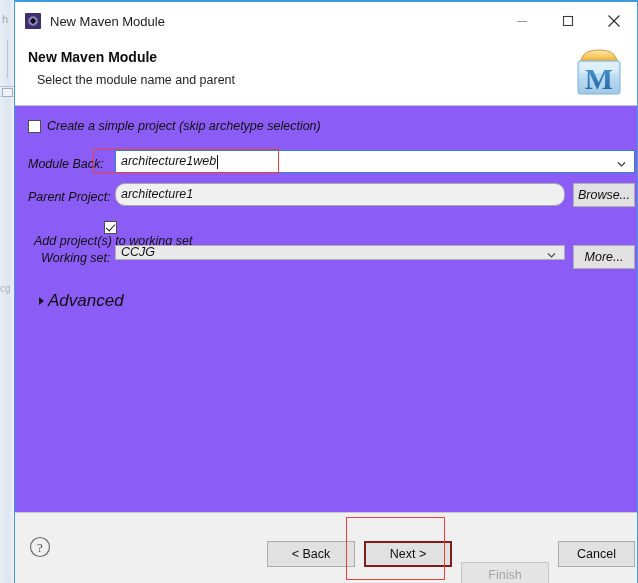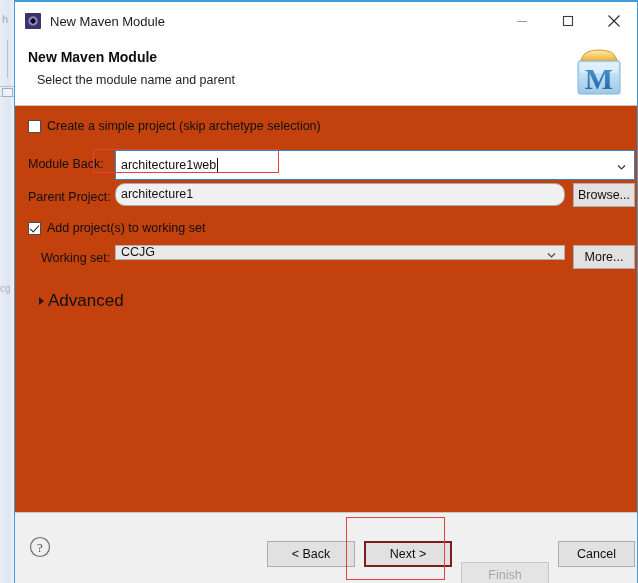--- a/index.html
+++ b/index.html
@@ -140,21 +140,22 @@
     right: 9px;
     top: 4px;
     width: 58px;
     height: 56px;
   }
 
   
   .body {
     position: relative;
     height: 406px;
-    background: #c2410c;
+    background: #8b5cf6;
+    font-style: italic;
   }
 
   .lbl {
     position: absolute;
     font-size: 12.5px;
     color: #101010;
     white-space: nowrap;
   }
 
   
@@ -370,37 +371,37 @@
     </div>
 
     <div class="body">
 
       <div class="cb-wrap" style="left:13px; top:13px;">
         <span class="cb"></span>
         <span class="cb-label">Create a simple project (skip archetype selection)</span>
       </div>
 
       <div class="lbl" style="left:13px; top:51px;">Module Back:</div>
-      <div class="field focused" style="left:100px; top:44px; width:520px; height:30px;">
+      <div class="field focused" style="left:100px; top:44px; width:520px; height:23px;">
         <span class="val">architecture1web</span>
           <span class="caret"></span>
         <span class="chev">
           <svg width="9" height="9" viewBox="0 0 9 9">
               <polyline points="1,3 4.5,6.5 8,3" fill="none" stroke="#3a3a3a" stroke-width="1.2"></polyline>
             </svg>
         </span>
       </div>
 
       <div class="lbl" style="left:13px; top:84px;">Parent Project:</div>
       <div class="field readonly" style="left:100px; top:77px; width:450px; height:23px;border-radius:10px;">
         <span class="val">architecture1</span>
       </div>
       <div class="btn" style="left:558px; top:77px; width:62px; height:24px;">Browse...</div>
 
-      <div class="cb-wrap" style="left:13px; top:115px;">
+      <div class="cb-wrap" style="left:13px; top:115px;flex-direction:column;">
         <span class="cb checked"></span>
         <span class="cb-label">Add project(s) to working set</span>
       </div>
 
       <div class="lbl" style="left:26px; top:145px;">Working set:</div>
       <div class="field disabledlike" style="left:100px; top:139px; width:450px; height:15px;">
         <span class="val">CCJG</span>
         <span class="chev">
           <svg width="9" height="9" viewBox="0 0 9 9">
               <polyline points="1,3 4.5,6.5 8,3" fill="none" stroke="#4a4a4a" stroke-width="1.2"></polyline>

